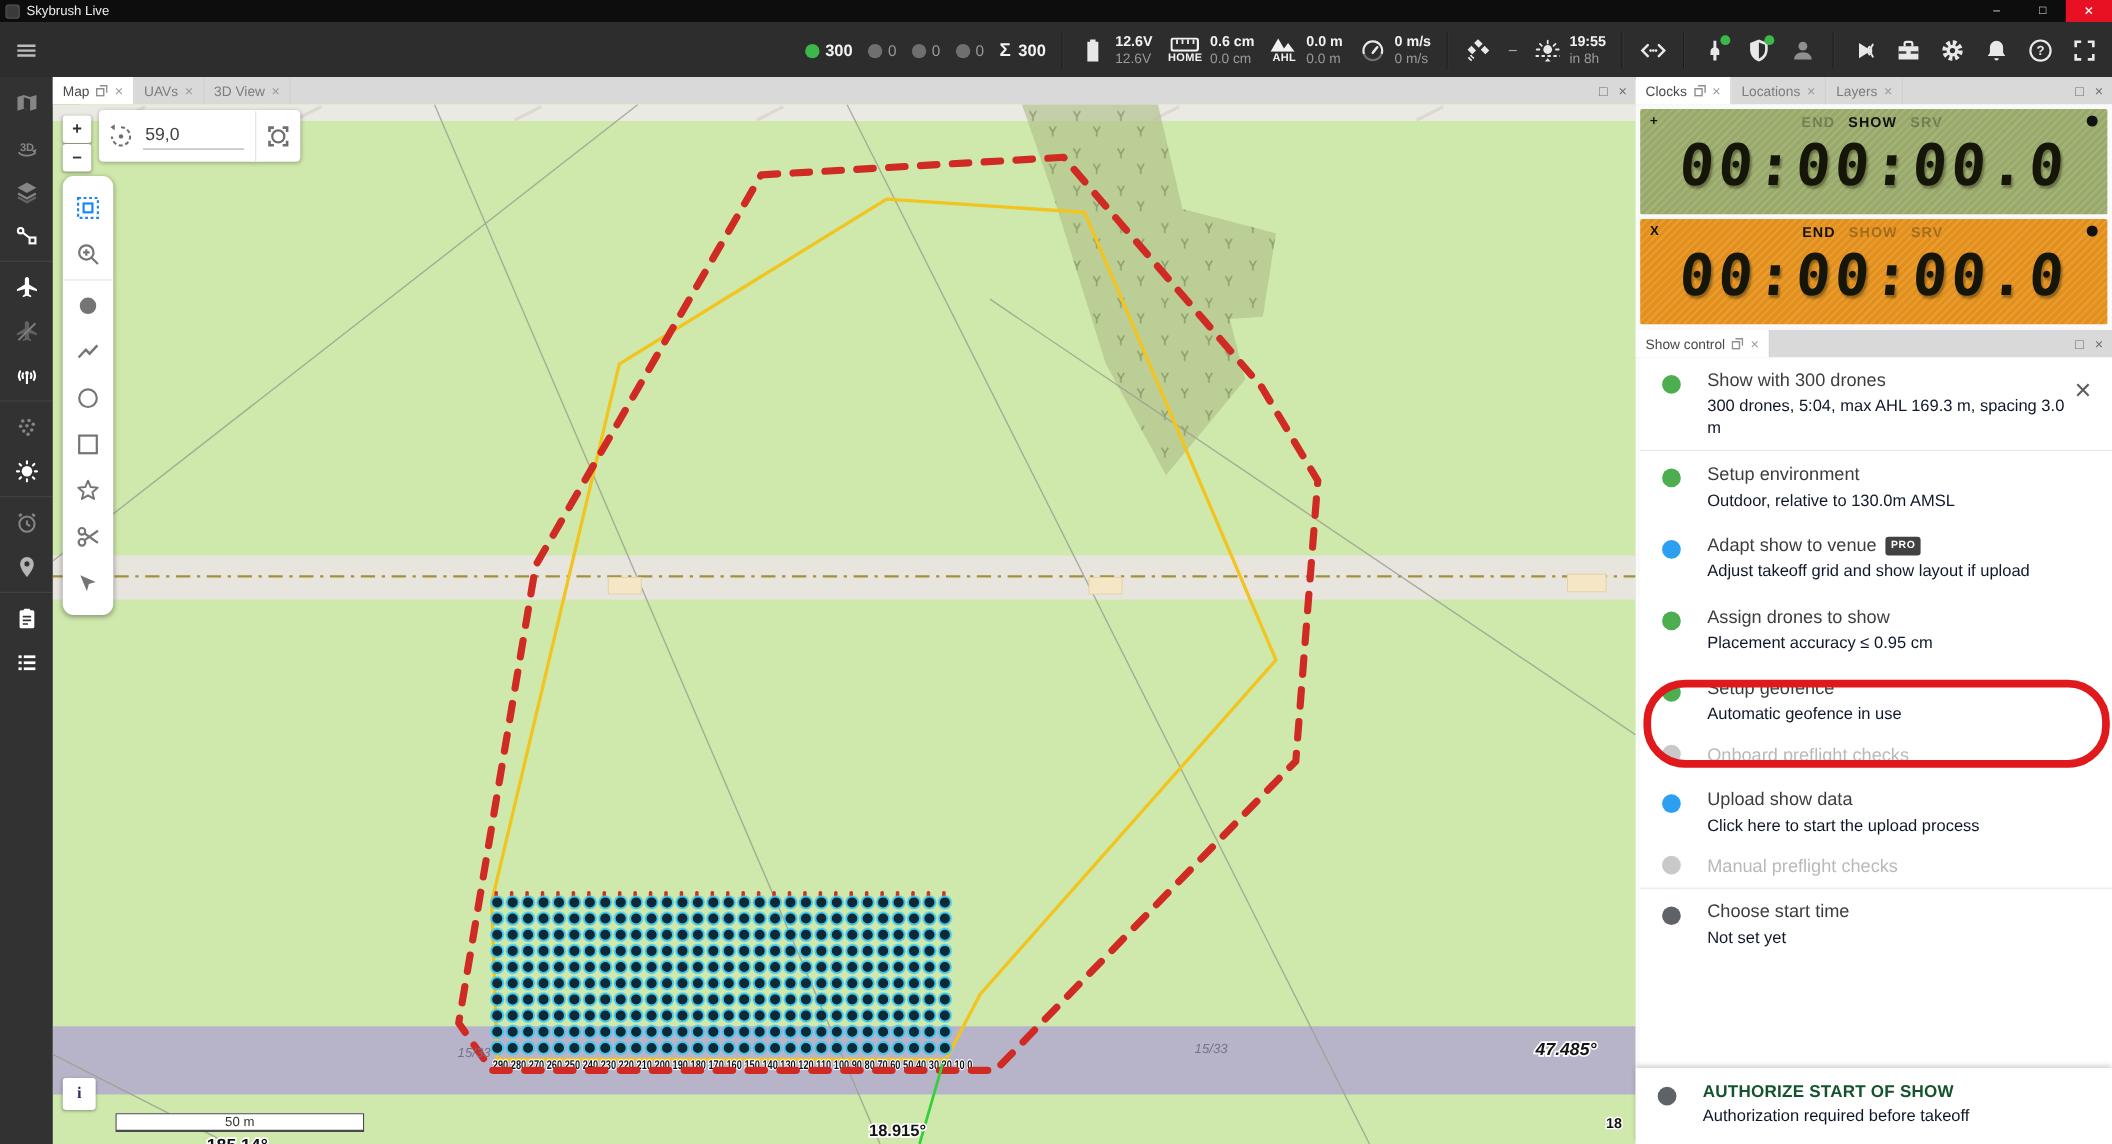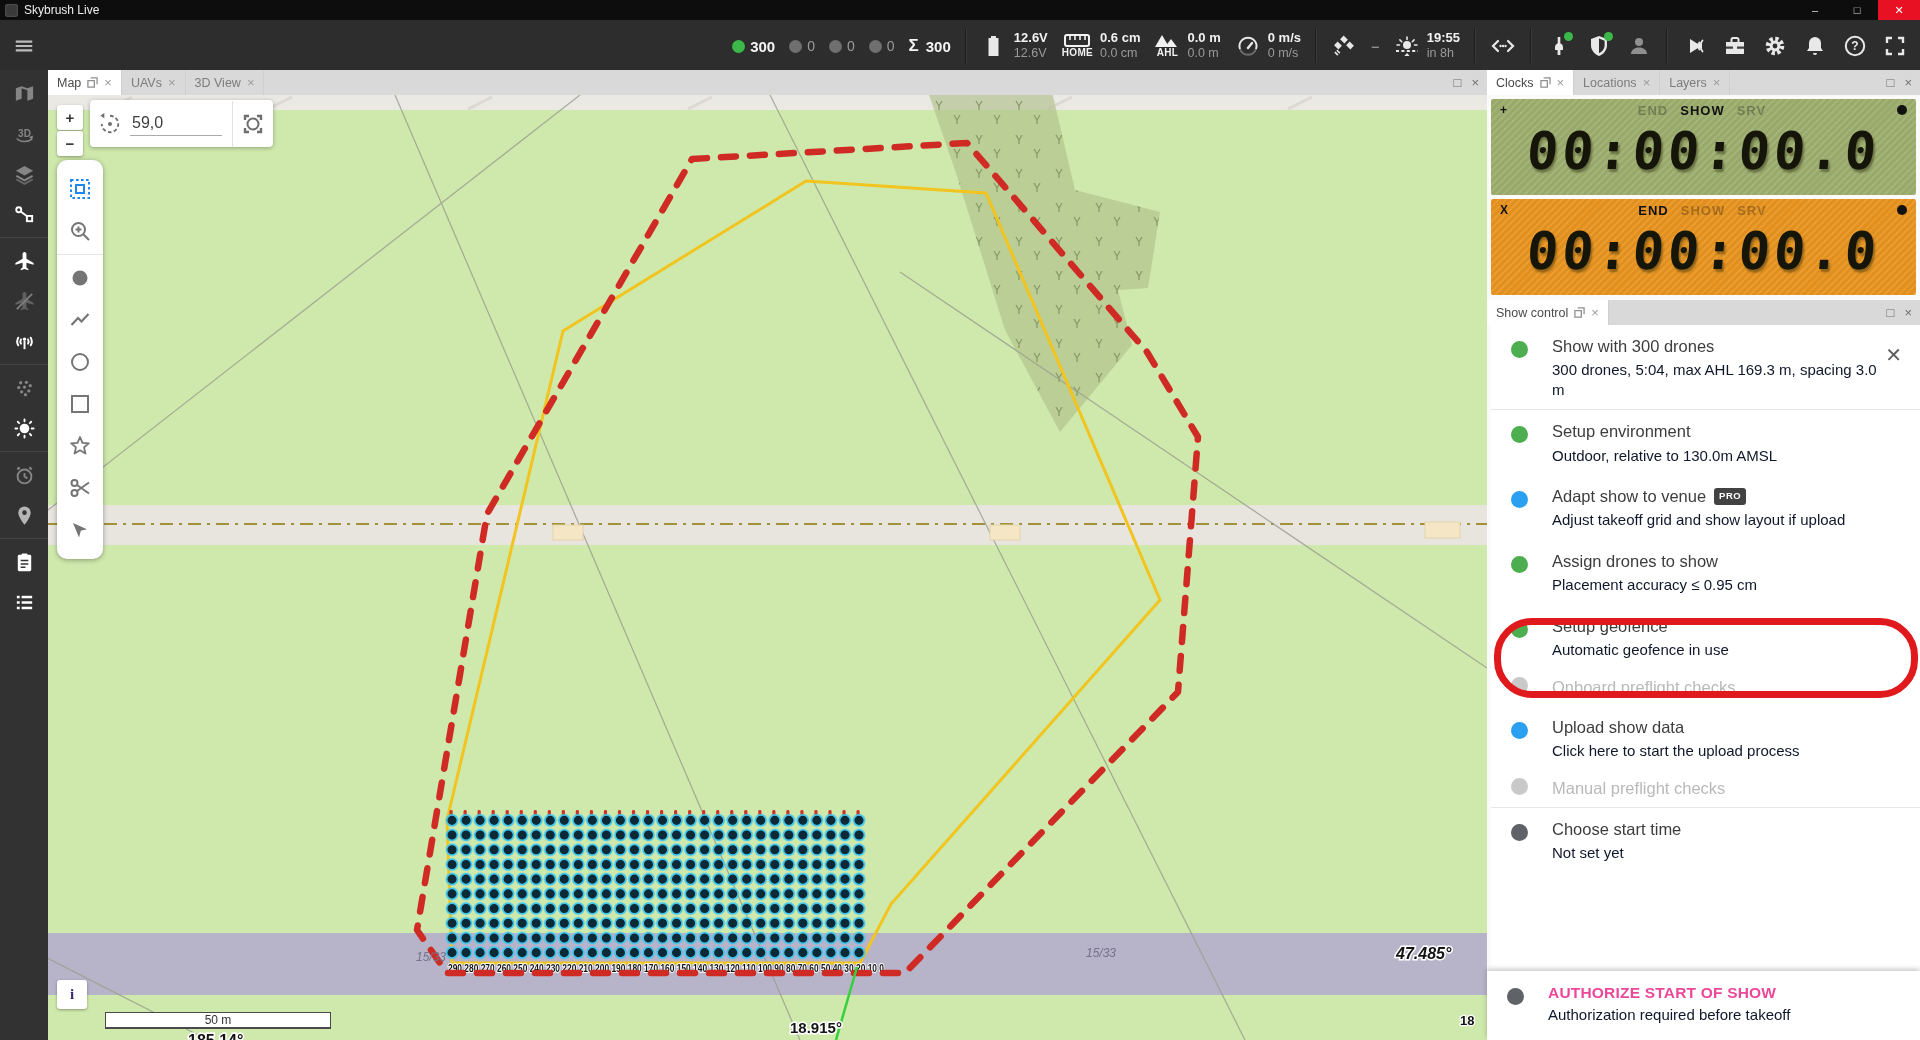--- a/index.html
+++ b/index.html
@@ -101,21 +101,21 @@
   .sc-title{font-size:16.5px;color:#3d3d3d;font-weight:500;line-height:1.35;display:flex;align-items:center;gap:8px;}
   .sc-title.off{color:#b9b9b9;font-weight:400;}
   .sc-sub{font-size:15px;color:#0f172a;margin-top:3px;line-height:1.3;}
   .sc-x{color:#5f5f5f;font-size:20px;padding:8px 8px 0 0;}
   .sc-div{height:1px;background:#e6e6e6;}
   .badge-pro{background:#424242;color:#fff;font-size:9.5px;font-weight:bold;border-radius:3px;
              padding:2px 5px;letter-spacing:.5px;}
   .authorize{position:absolute;left:0;bottom:0;width:433px;background:#fff;
              box-shadow:0 -2px 5px rgba(0,0,0,.22);padding:13px 14px 16px 20px;box-sizing:border-box;
              display:flex;align-items:flex-start;}
-  .auth-title{font-size:15.5px;font-weight:bold;color:#ec4899;letter-spacing:.2px;}
+  .auth-title{font-size:15.5px;font-weight:bold;color:#14532d;letter-spacing:.2px;}
   
   .annotation{position:absolute;left:1494px;top:618px;width:424px;height:80px;border:7px solid #e0191c;
               border-radius:38px;box-sizing:border-box;z-index:50;pointer-events:none;}
   
   text{font-family:"Liberation Sans",sans-serif;}
 </style>
 </head>
 <body>
 
 <div id="app">

